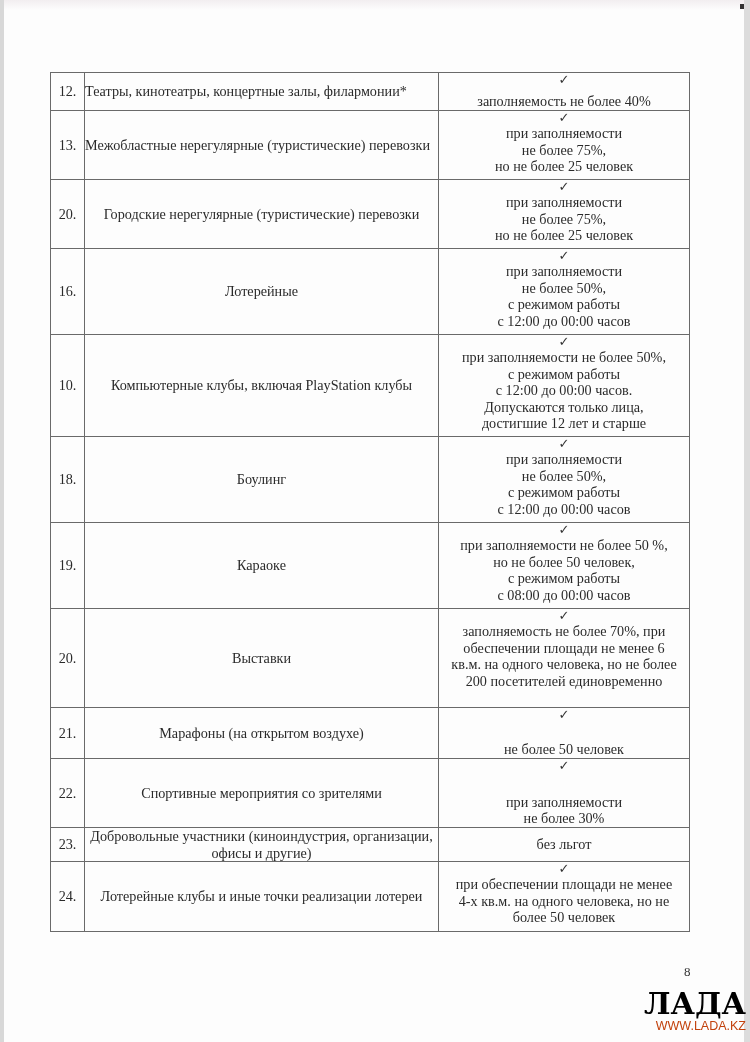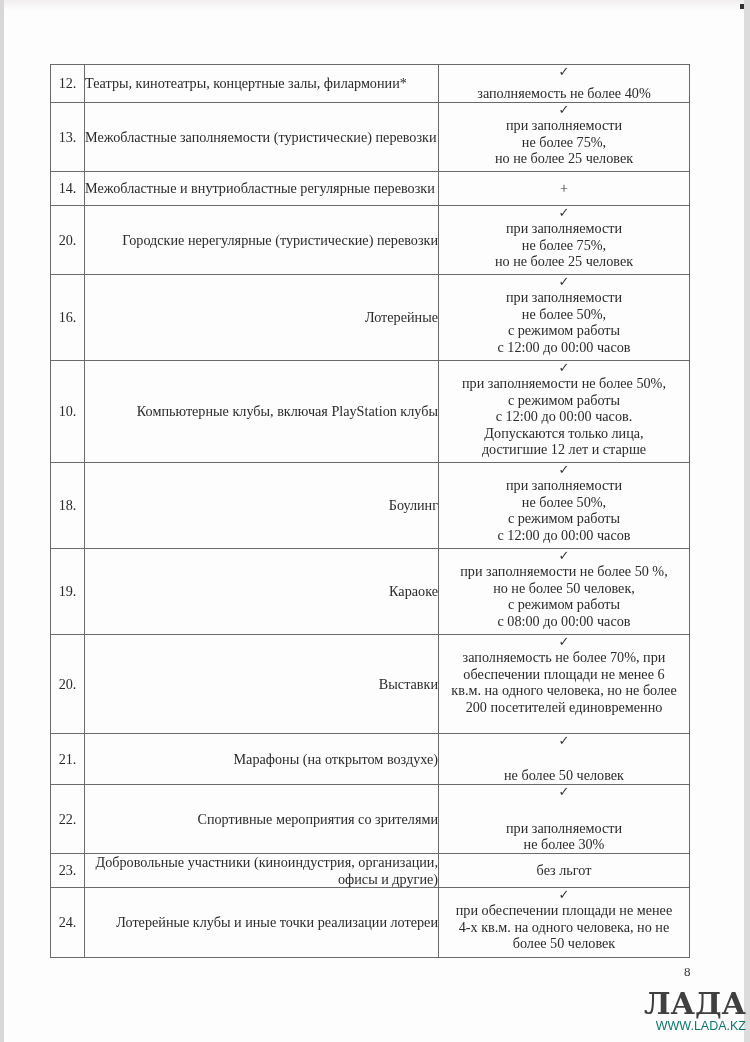--- a/index.html
+++ b/index.html
@@ -9,40 +9,40 @@
       font-family: "Liberation Serif", "DejaVu Serif", serif;
       color: #2a2a2a;
     }
     .edge-left { position: absolute; left: 0; top: 0; width: 4px; height: 1042px; background: #d8d8d8; }
     .edge-right { position: absolute; right: 0; top: 0; width: 6px; height: 1042px; background: #dcdcdc; }
     .top-shade { position: absolute; left: 0; top: 0; width: 750px; height: 10px;
       background: linear-gradient(#f2eef0, #fdfdfd); }
     .top-mark { position: absolute; right: 6px; top: 4px; width: 4px; height: 5px; background: #333; }
 
     table.doc {
-      position: absolute; left: 50px; top: 64px;
+      position: absolute; left: 50px; top: 72px;
       width: 638px; border-collapse: collapse; table-layout: fixed;
       font-size: 14.2px; line-height: 16.6px;
     }
     table.doc td {
       border: 1px solid #6a6a6a; vertical-align: middle; padding: 0;
     }
     td.num { width: 33px; text-align: center; padding-left: 1px; }
-    td.desc { width: 353px; padding: 0 6px 0 7px; text-align: right; }
+    td.desc { width: 353px; padding: 0 6px 0 7px; text-align: center; }
     td.desc.justify { text-align: justify; text-align-last: left; margin-left: 44px; }
     td.cond { width: 250px; text-align: center; }
     .cond-inner { display: flex; flex-direction: column; align-items: center; height: 100%; }
     .check { font-size: 13px; line-height: 14px; height: 14px; color: #333; }
     .cond-text { white-space: pre-line; }
     .spacer { flex: 1; }
 
     .page-number { position: absolute; left: 684px; top: 964px; font-size: 13px; color: #333; }
     .logo { position: absolute; left: 640px; top: 989px; width: 106px; text-align: right; }
-    .logo-main { font-family: "DejaVu Serif", serif; font-weight: bold; font-size: 30px; line-height: 30px; color: #404040; letter-spacing: 0px; }
-    .logo-url { font-family: "Liberation Sans", sans-serif; font-size: 12.5px; line-height: 14px; color: #0f766e; }
+    .logo-main { font-family: "DejaVu Serif", serif; font-weight: bold; font-size: 30px; line-height: 30px; color: #000000; letter-spacing: 0px; }
+    .logo-url { font-family: "Liberation Sans", sans-serif; font-size: 12.5px; line-height: 14px; color: #c2410c; }
   </style>
 </head>
 <body>
 
 <div class="top-shade"></div>
 <div class="top-mark"></div>
 <div class="edge-left"></div>
 <div class="edge-right"></div>
 
 <table class="doc">
@@ -53,36 +53,27 @@
         <td class="cond" style="height: 37px;">
           <div class="cond-inner" style="height: 37px;">
             <span class="check">✓</span>
             <div class="spacer"></div>
             <span class="cond-text">заполняемость не более 40%</span>
           </div>
         </td>
       </tr>
       <tr style="height: 69px;">
         <td class="num">13.</td>
-        <td class="desc justify">Межобластные заполняемости (туристические) перевозки</td>
+        <td class="desc justify">Межобластные нерегулярные (туристические) перевозки</td>
         <td class="cond" style="height: 68px;">
           <div class="cond-inner" style="height: 68px;">
             <span class="check">✓</span>
             <span class="cond-text">при заполняемости
 не более 75%,
 но не более 25 человек</span>
-          </div>
-        </td>
-      </tr>
-      <tr style="height: 34px;">
-        <td class="num">14.</td>
-        <td class="desc justify">Межобластные и внутриобластные регулярные перевозки</td>
-        <td class="cond" style="height: 33px;">
-          <div class="cond-inner" style="height: 33px; justify-content: center;">
-            <span class="cond-text">+</span>
           </div>
         </td>
       </tr>
       <tr style="height: 69px;">
         <td class="num">20.</td>
         <td class="desc">Городские нерегулярные (туристические) перевозки</td>
         <td class="cond" style="height: 68px;">
           <div class="cond-inner" style="height: 68px;">
             <span class="check">✓</span>
             <span class="cond-text">при заполняемости

